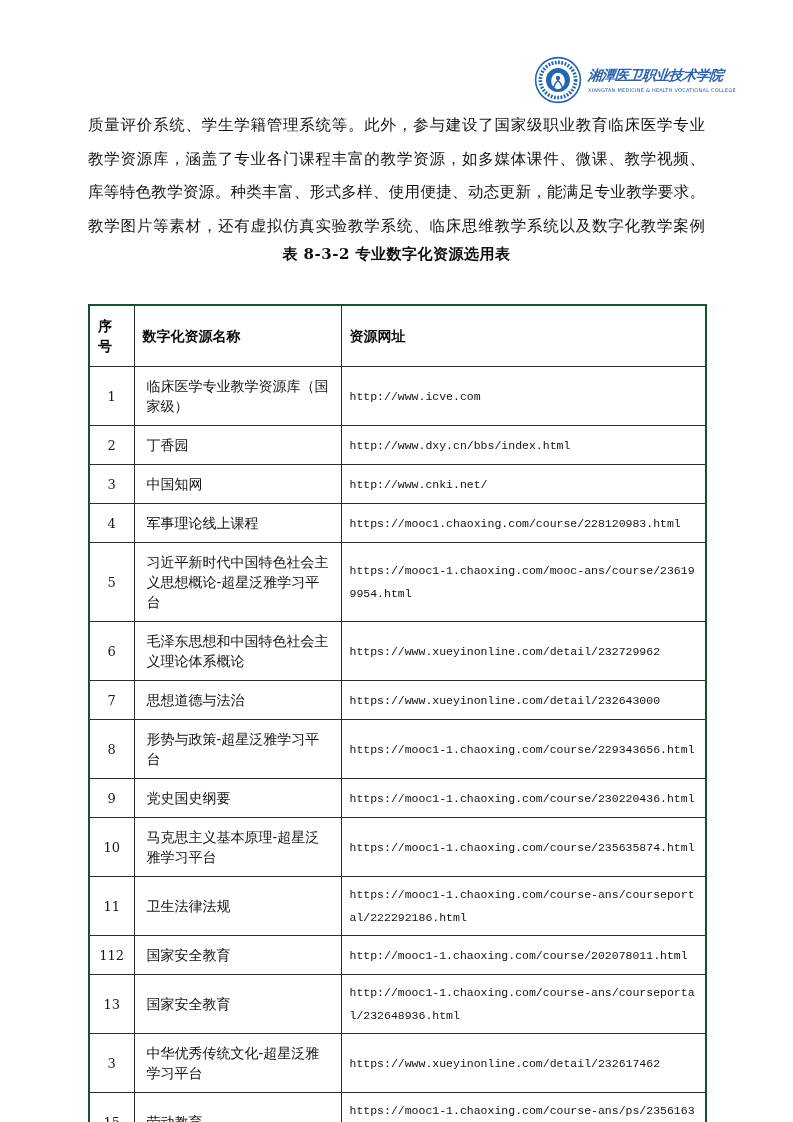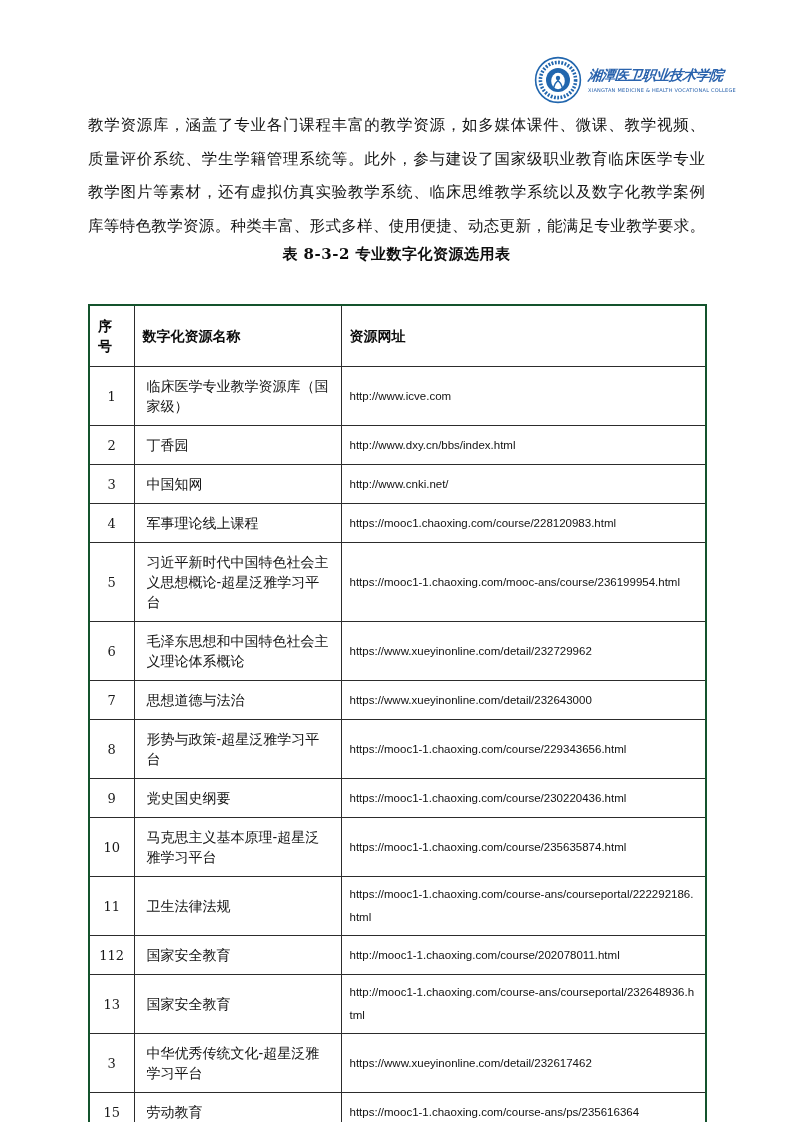--- a/index.html
+++ b/index.html
@@ -64,21 +64,21 @@
   th.c-num, td.c-num { text-align:center; }
   td.c-num {
     font-family:"DejaVu Serif", serif;
     font-size:13px; color:#1a1a1a;
   }
   td.c-name {
     font-size:14px; line-height:20px;
     padding:9px 12px; color:#141414;
   }
   td.c-url {
-    font-family:Liberation Sans, sans-serif;
+    font-family:Liberation Mono, monospace;
     font-size:11.5px; line-height:23px;
     padding:6px 10px 6px 8px;
     word-break:break-all;
     color:#111111;
   }
   
   .pagenum {
     margin-top:15px;
     text-align:left;
     font-size:13px; color:#222222;
@@ -102,27 +102,27 @@
     <div class="logo-text">
       <div class="logo-cn">湘潭医卫职业技术学院</div>
       <div class="logo-en">XIANGTAN MEDICINE &amp; HEALTH VOCATIONAL COLLEGE</div>
     </div>
   </div>
 
   <div class="content">
 
     <div class="para">
 
+        <div class="para-line">质量评价系统、学生学籍管理系统等。此外，参与建设了国家级职业教育临床医学专业</div>
+
         <div class="para-line">教学资源库，涵盖了专业各门课程丰富的教学资源，如多媒体课件、微课、教学视频、</div>
 
-        <div class="para-line">质量评价系统、学生学籍管理系统等。此外，参与建设了国家级职业教育临床医学专业</div>
+        <div class="para-line">库等特色教学资源。种类丰富、形式多样、使用便捷、动态更新，能满足专业教学要求。</div>
 
         <div class="para-line">教学图片等素材，还有虚拟仿真实验教学系统、临床思维教学系统以及数字化教学案例</div>
-
-        <div class="para-line">库等特色教学资源。种类丰富、形式多样、使用便捷、动态更新，能满足专业教学要求。</div>
       </div>
 
     <div class="caption">表 8-3-2  专业数字化资源选用表</div>
 
     <table class="res">
       <colgroup>
         <col style="width:45px">
         <col style="width:207px">
         <col style="width:365px">
       </colgroup>

